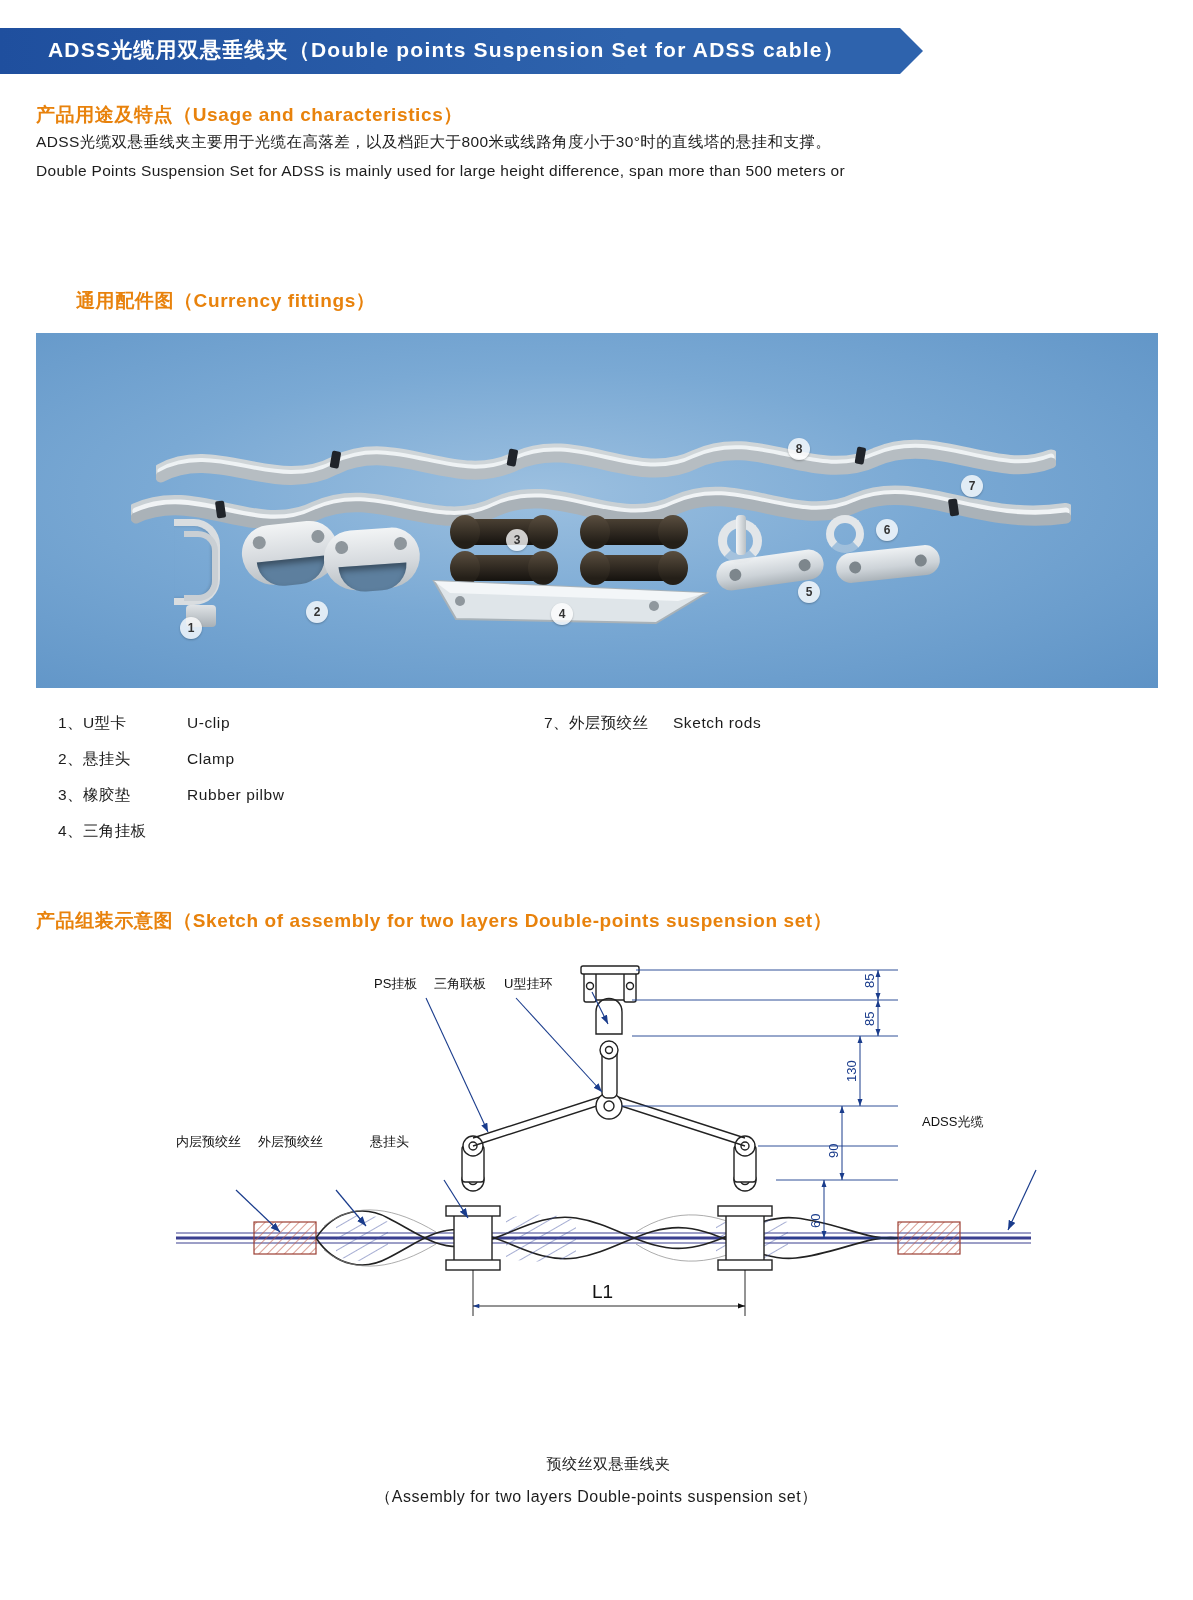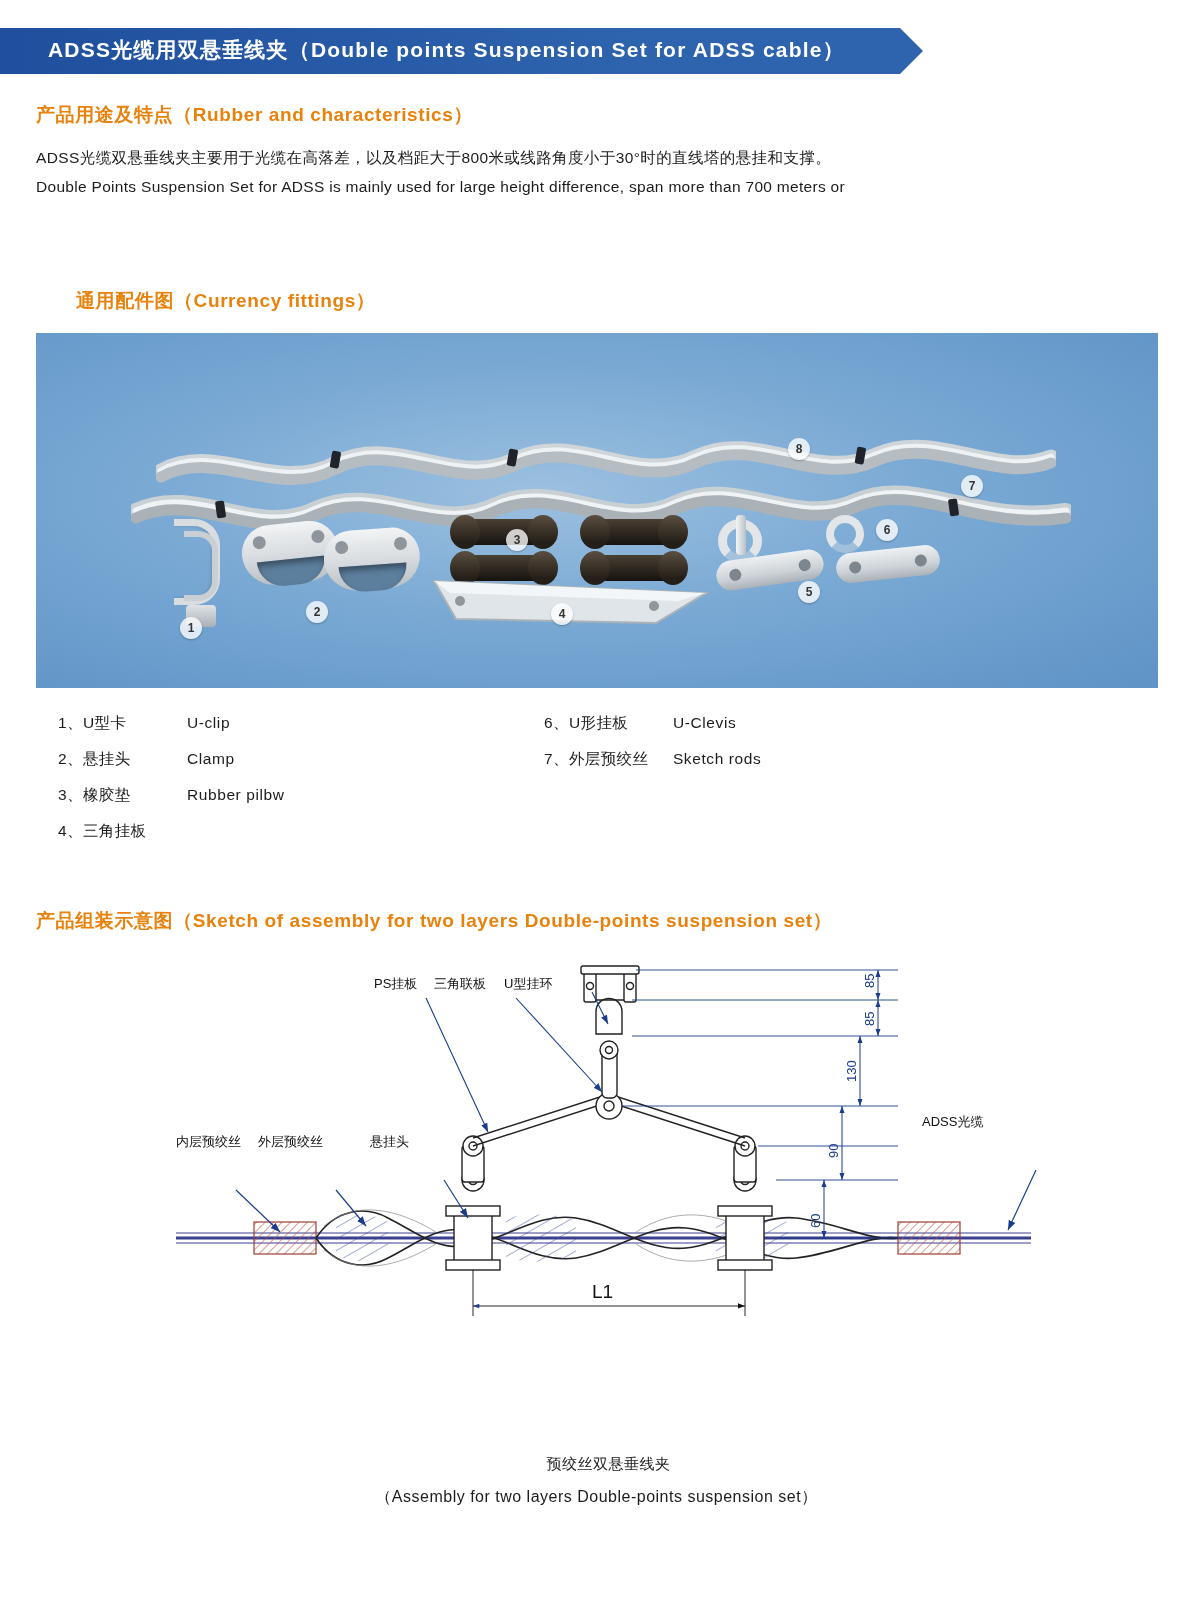--- a/index.html
+++ b/index.html
@@ -50,21 +50,21 @@
     letter-spacing: 0.6px;
     white-space: nowrap;
   }
   #usage-heading { left: 36px; top: 102px; }
   #fittings-heading { left: 48px; top: 288px; margin-left: 28px; }
   #assembly-heading { left: 36px; top: 908px; }
 
   
   .usage-block {
     position: absolute;
-    left: 36px; top: 143px;
+    left: 36px; top: 127px;
     width: 1120px;
   }
   .usage-line {
     font-size: 15.5px;
     line-height: 29px;
     color: #1c1c1c;
     letter-spacing: 0.4px;
     white-space: nowrap;
   }
   .usage-line.en { letter-spacing: 0.3px; }
@@ -221,24 +221,24 @@
 
   .lbl { font-size: 13px; fill: #111; font-family: "Liberation Sans", sans-serif; }
   .dim { font-size: 13px; fill: #1a3c8c; font-family: "Liberation Sans", sans-serif; }
 </style>
 </head>
 <body>
 
 <div class="header-band"></div>
 <div class="header-title">ADSS光缆用双悬垂线夹（Double points Suspension Set for ADSS cable）</div>
 
-<div class="section-heading" id="usage-heading">产品用途及特点（Rubber and characteristics）</div>
+<div class="section-heading" id="usage-heading">产品用途及特点（Usage and characteristics）</div>
 <div class="usage-block">
   <div class="usage-line">ADSS光缆双悬垂线夹主要用于光缆在高落差，以及档距大于800米或线路角度小于30°时的直线塔的悬挂和支撑。</div>
-  <div class="usage-line en">Double Points Suspension Set for ADSS is mainly used for large height difference, span more than 700 meters or</div>
+  <div class="usage-line en">Double Points Suspension Set for ADSS is mainly used for large height difference, span more than 500 meters or</div>
 </div>
 
 <div class="section-heading" id="fittings-heading">通用配件图（Currency fittings）</div>
 
 <div class="photo-panel">
 
   <div class="rod" style="left:120px; top:100px; width:900px; height:60px;">
     <svg width="900" height="60" viewBox="0 0 900 60">
       <g fill="none" stroke-linecap="round">
         <path d="M5,38 C60,8 120,62 180,30 C240,0 300,56 360,26 C420,-2 480,54 540,24 C600,-4 660,50 720,22 C780,-4 840,46 895,24" stroke="#cfd5d8" stroke-width="15"></path>
@@ -328,23 +328,20 @@
       <span class="num">2、</span><span class="cn">悬挂头</span><span class="en">Clamp</span>
     </div>
     <div class="legend-item">
       <span class="num">3、</span><span class="cn">橡胶垫</span><span class="en">Rubber pilbw</span>
     </div>
     <div class="legend-item">
       <span class="num">4、</span><span class="cn">三角挂板</span><span class="en"></span>
     </div>
   </div>
   <div class="legend-col right">
-    <div class="legend-item">
-      <span class="num">6、</span><span class="cn">U形挂板</span><span class="en">U-Clevis</span>
-    </div>
     <div class="legend-item">
       <span class="num">7、</span><span class="cn">外层预绞丝</span><span class="en">Sketch rods</span>
     </div>
   </div>
 </div>
 
 <div class="section-heading" id="assembly-heading">产品组装示意图（Sketch of assembly for two layers Double-points suspension set）</div>
 
 <div class="assembly">
   <svg width="1122" height="460" viewBox="0 0 1122 460">

